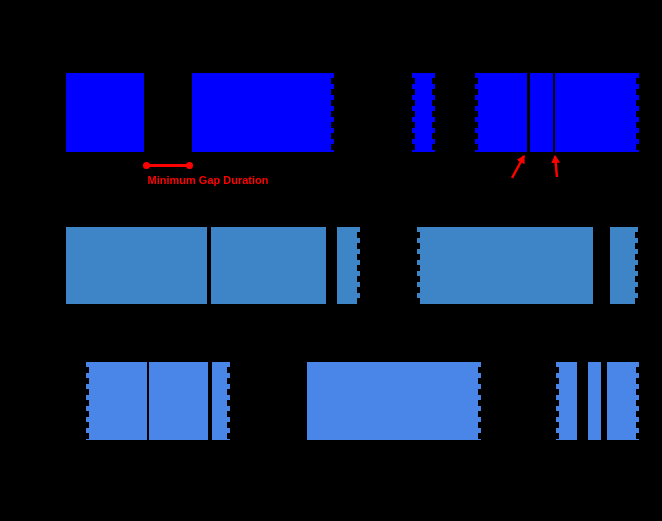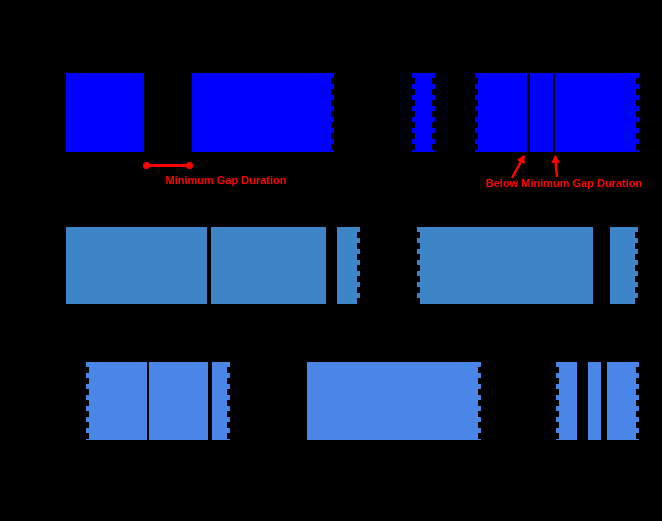--- a/index.html
+++ b/index.html
@@ -69,23 +69,22 @@
         <div class="edge edge-r"></div>
       </div>
     </div>
 
   <div id="gap-marker" style="left: 143px; top: 161px; width: 50px; height: 8px;">
     <span class="dot dot-l" style="background: rgb(255, 0, 0);"></span>
     <span class="ruler-line" style="background: rgb(255, 0, 0);"></span>
     <span class="dot dot-r" style="background: rgb(255, 0, 0);"></span>
   </div>
 
-  <div id="min-gap-label" class="red-label" style="left: 226px; top: 174px; color: rgb(255, 0, 0); text-align: right;">Minimum Gap Duration</div>
+  <div id="min-gap-label" class="red-label" style="left: 208px; top: 174px; color: rgb(255, 0, 0); text-align: right;">Minimum Gap Duration</div>
 
-  <div id="below-label" class="red-label" style="left: 564px; top: 177px; color: rgb(255, 0, 0);">Below Minimum Gap Duration</div>
 
   <svg id="arrows" width="662" height="521" viewBox="0 0 662 521">
     <defs>
       <marker id="ah" markerUnits="userSpaceOnUse" markerWidth="10" markerHeight="10" refX="7" refY="4.5" orient="auto">
         <path d="M0,0 L8,4.5 L0,9 Z" fill="#ff0000"></path>
       </marker>
     </defs>
   <line x1="512" y1="178" x2="524" y2="156" stroke="#ff0000" stroke-width="2.5" marker-end="url(#ah)"></line>
       <line x1="557" y1="177" x2="555" y2="156" stroke="#ff0000" stroke-width="2.5" marker-end="url(#ah)"></line>
     </svg>

